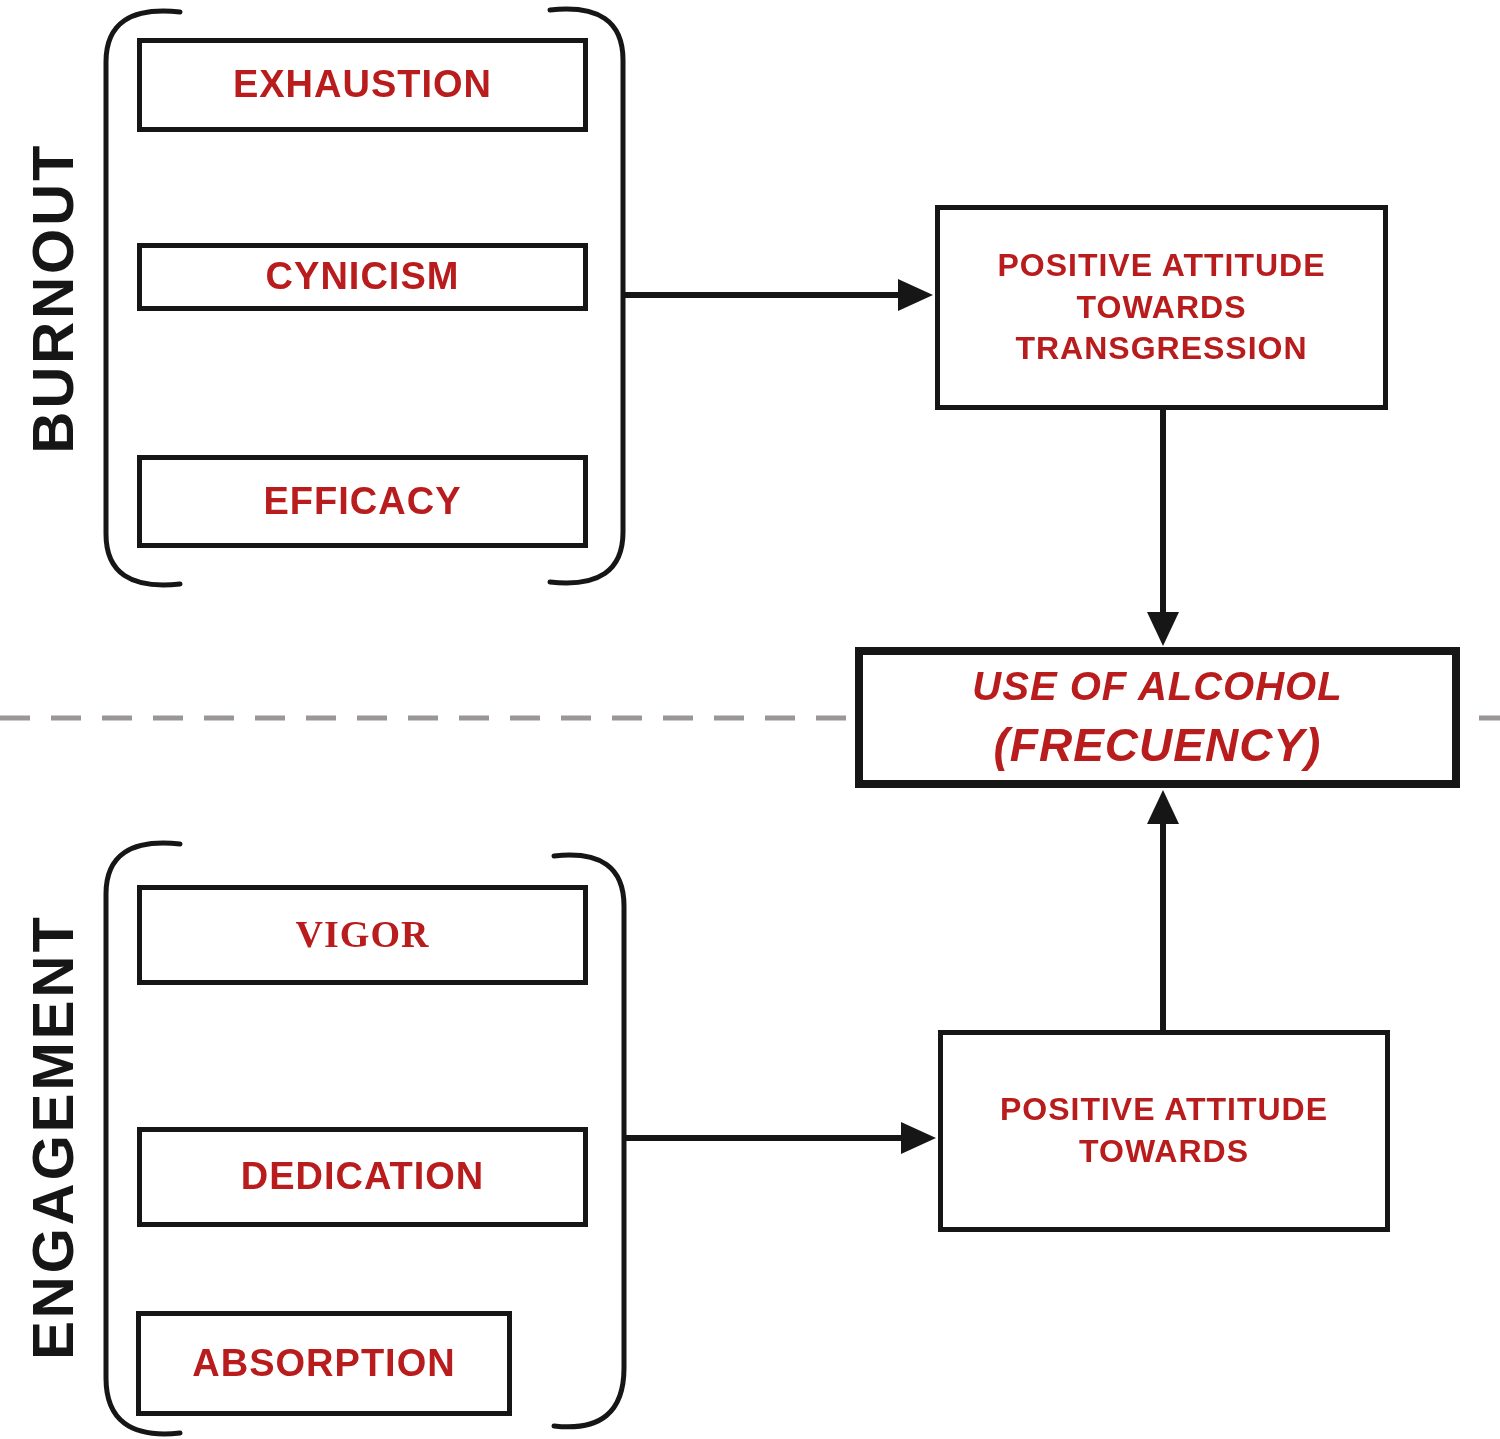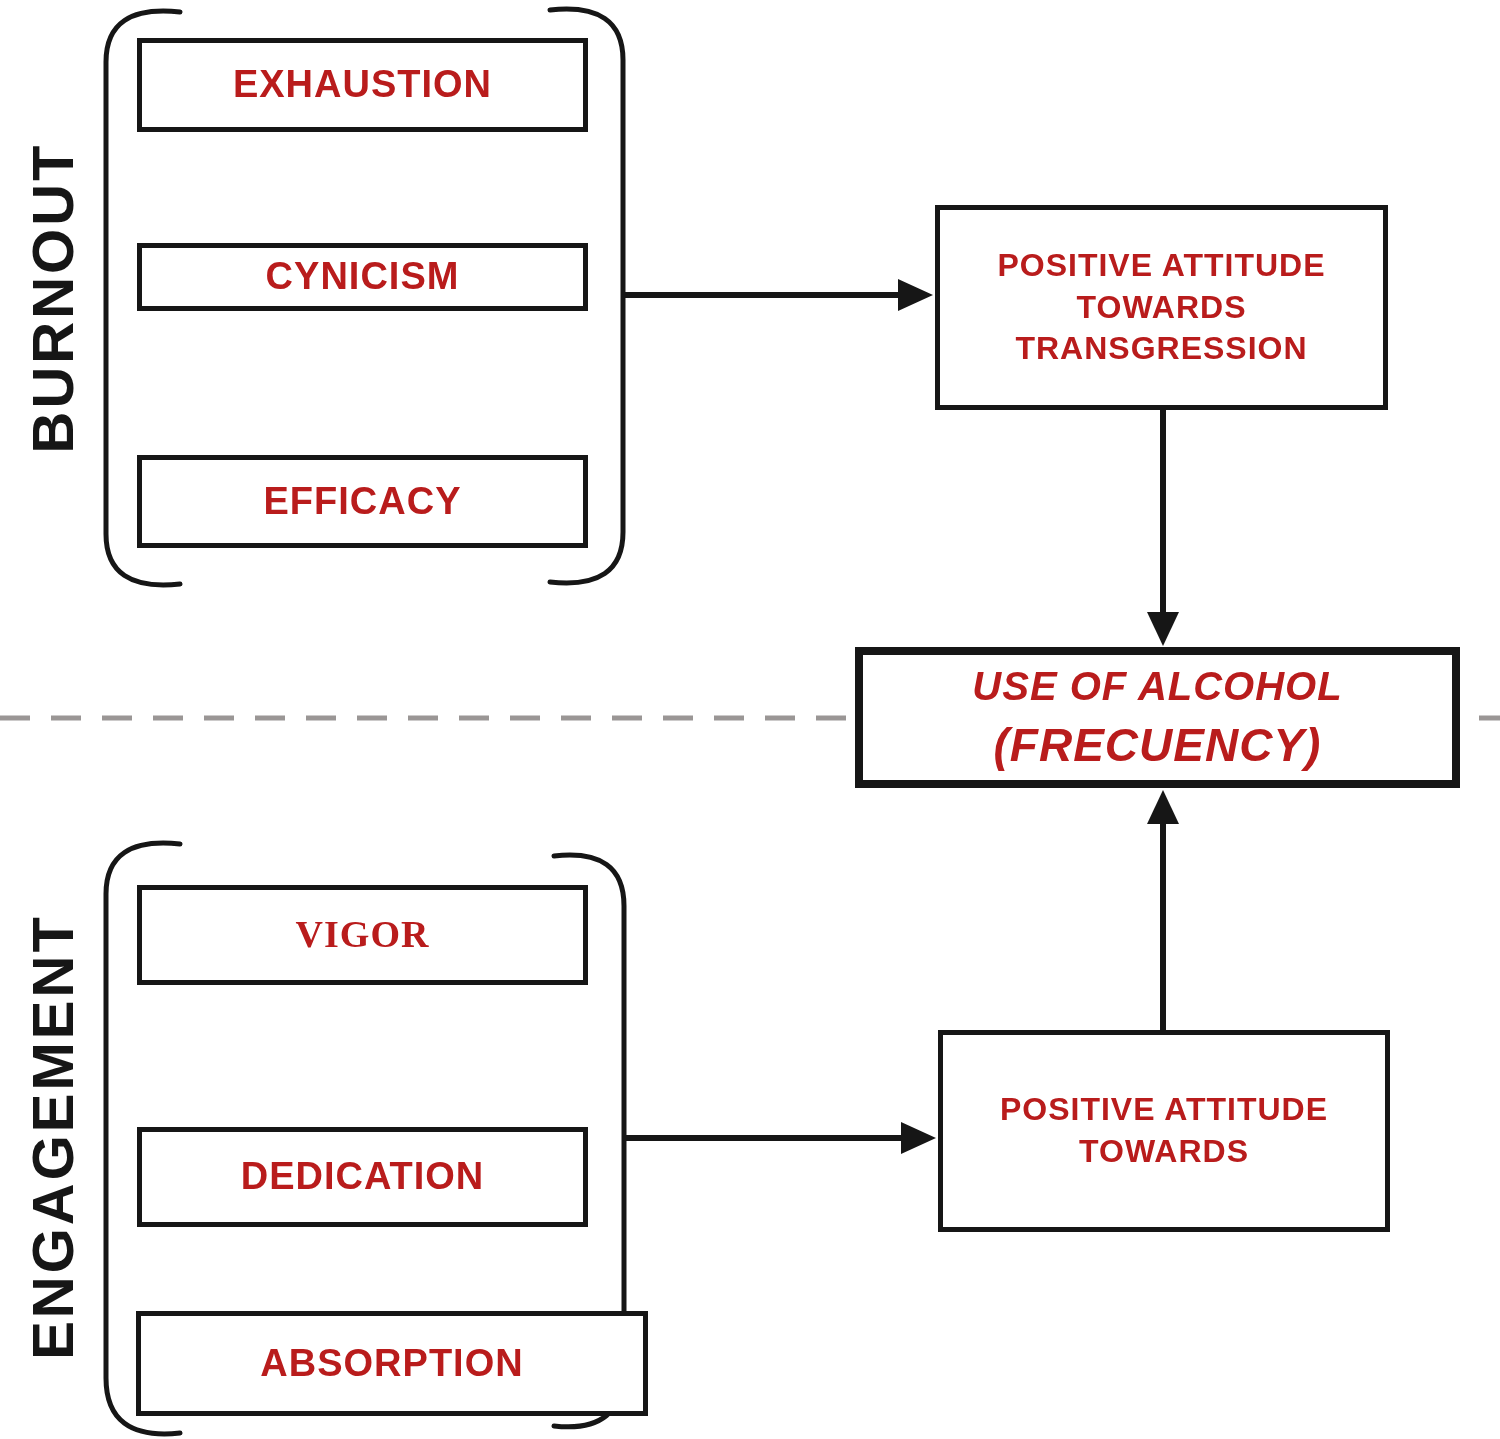--- a/index.html
+++ b/index.html
@@ -62,21 +62,21 @@
     letter-spacing: 3px;
     color: #161616;
     white-space: nowrap;
   }
   
   .exhaustion { left: 137px; top: 38px;  width: 451px; height: 94px; }
   .cynicism   { left: 137px; top: 243px; width: 451px; height: 68px; }
   .efficacy   { left: 137px; top: 455px; width: 451px; height: 93px; }
   .vigor      { left: 137px; top: 885px;  width: 451px; height: 100px; font-family: Liberation Serif, serif; }
   .dedication { left: 137px; top: 1079px; width: 451px; height: 100px; margin-top: 48px; }
-  .absorption { left: 136px; top: 1311px; width: 512px; height: 105px; }
+  .absorption { left: 136px; top: 1311px; width: 376px; height: 105px; }
   
   .transgression { left: 935px; top: 205px;  width: 453px; height: 205px; }
   .alcohol       { left: 855px; top: 647px;  width: 605px; height: 141px; }
   .authority     { left: 938px; top: 1030px; width: 452px; height: 202px; }
   
   .burnout-label    { left: -248px; top: 263px; }
   .engagement-label { left: -248px; top: 1102px; }
 </style>
 </head>
 <body>

